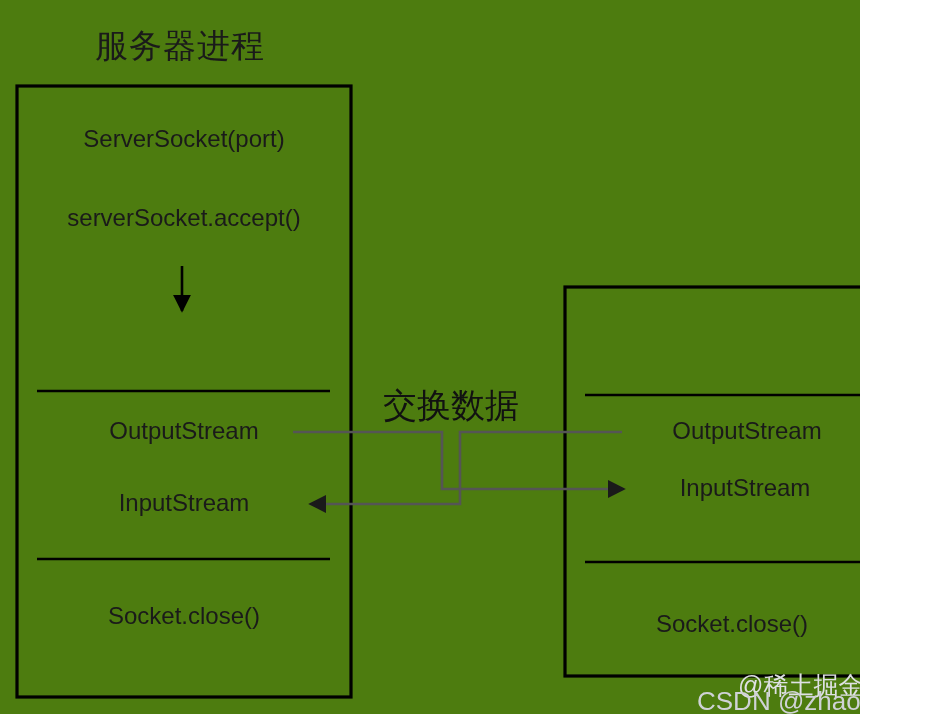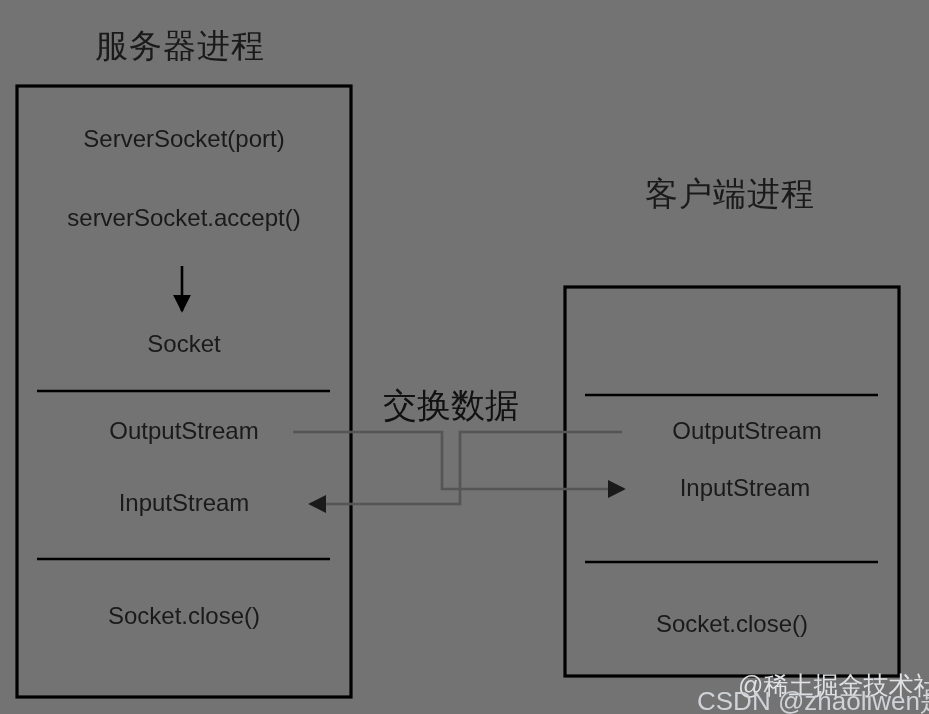--- a/index.html
+++ b/index.html
@@ -5,23 +5,23 @@
   html, body {
     margin: 0;
     padding: 0;
     background: #ffffff;
   }
   body {
     font-family: "Liberation Sans", "DejaVu Sans", sans-serif;
   }
   #canvas {
     position: relative;
-    width: 929px;
+    width: 860px;
     height: 714px;
-    background: #737373;
+    background: #4d7c0f;
     overflow: hidden;
   }
   #diagram-svg {
     position: absolute;
     left: 0;
     top: 0;
     width: 929px;
     height: 714px;
   }
   .proc-title {
@@ -93,25 +93,23 @@
     <line x1="585" y1="395" x2="878" y2="395" stroke="#000000" stroke-width="2.4"></line>
     <line x1="585" y1="562" x2="878" y2="562" stroke="#000000" stroke-width="2.4"></line>
 
     <path d="M 293 432 L 442 432 L 442 489 L 624 489" fill="none" stroke="#555555" stroke-width="2.6" marker-end="url(#arrow-gray)"></path>
 
     <path d="M 622 432 L 460 432 L 460 504 L 310 504" fill="none" stroke="#555555" stroke-width="2.6" marker-end="url(#arrow-gray)"></path>
   </svg>
 
   <div class="proc-title" style="left:95px; top:24px;">服务器进程</div>
 
-  <div class="proc-title" style="left:645px; top:172px;">客户端进程</div>
 
   <div class="box-line" style="left:17px; top:125px; width:334px;">ServerSocket(port)</div>
   <div class="box-line" style="left:17px; top:204px; width:334px;">serverSocket.accept()</div>
-  <div class="box-line" style="left:17px; top:330px; width:334px;">Socket</div>
   <div class="box-line" style="left:17px; top:417px; width:334px;">OutputStream</div>
   <div class="box-line" style="left:17px; top:489px; width:334px;">InputStream</div>
   <div class="box-line" style="left:17px; top:602px; width:334px;">Socket.close()</div>
 
   <div class="box-line" style="left:580px; top:417px; width:334px;">OutputStream</div>
   <div class="box-line" style="left:578px; top:474px; width:334px;">InputStream</div>
   <div class="box-line" style="left:565px; top:610px; width:334px;">Socket.close()</div>
 
   <div class="edge-label" style="left:383px; top:383px;">交换数据</div>
 

